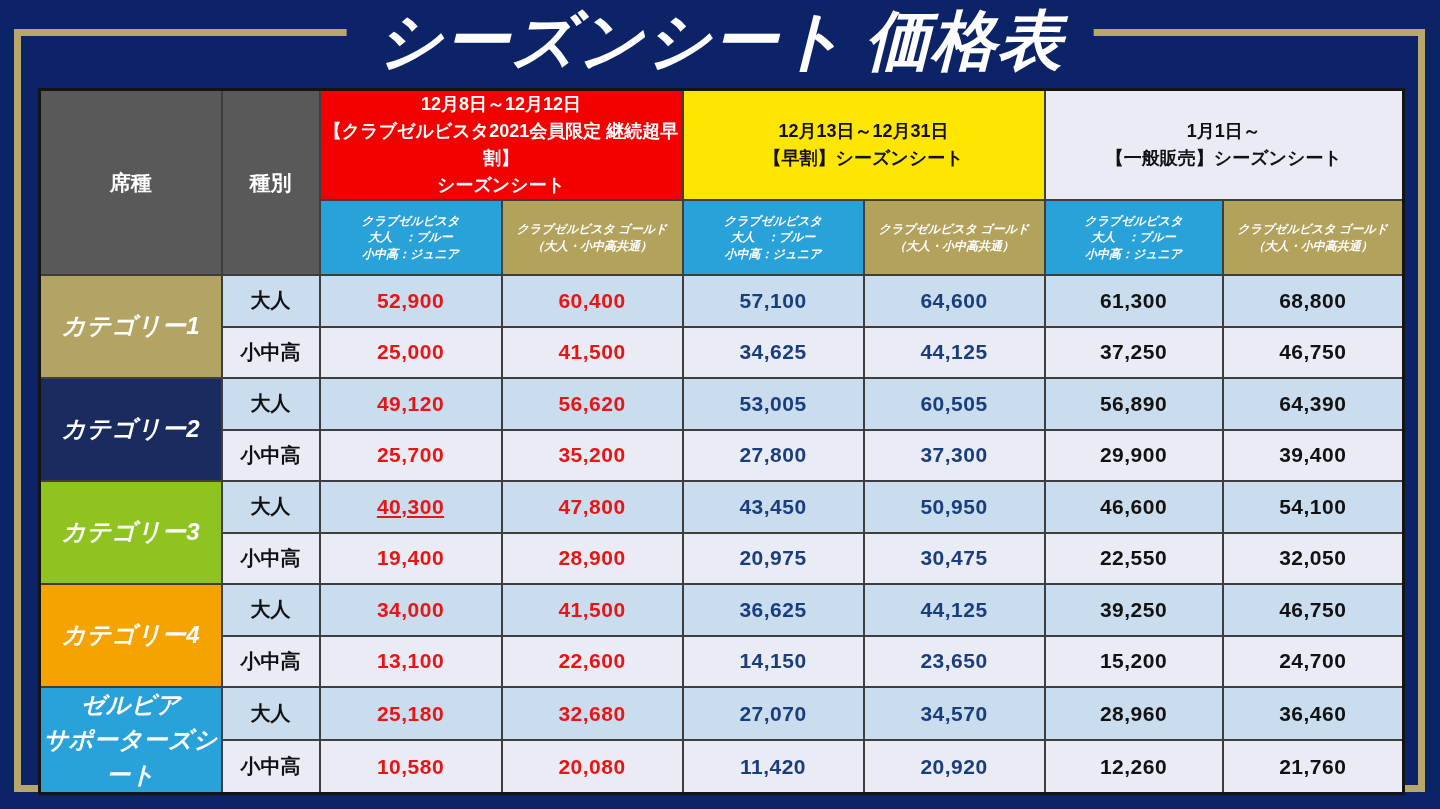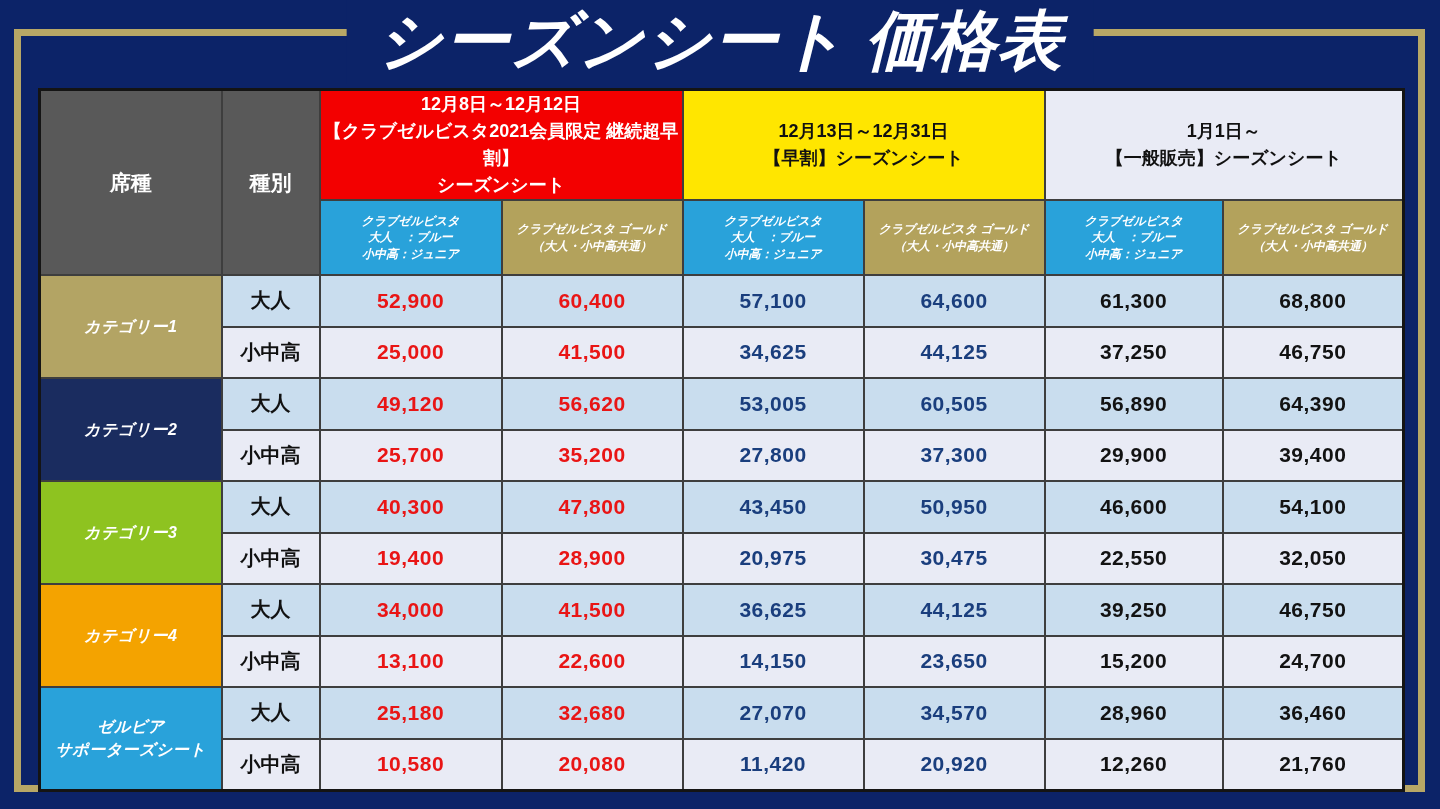--- a/index.html
+++ b/index.html
@@ -24,21 +24,21 @@
     width:1364px;border-collapse:collapse;table-layout:fixed;
     background:#e9ebf5;border:3px solid #141414;
   }
   .price-table th,.price-table td{
     border:2px solid #3e3e3e;padding:0;margin:0;
     text-align:center;vertical-align:middle;overflow:hidden;
   }
   .corner{background:#595959;color:#ffffff;font-size:21px;font-weight:bold;}
   .group-h{font-size:18px;font-weight:bold;line-height:1.5;}
   .sub-h{color:#ffffff;font-size:12px;font-weight:bold;font-style:italic;line-height:1.38;}
-  .seat{color:#ffffff;font-size:16px;font-weight:bold;font-style:italic;line-height:1.45;letter-spacing:0.5px;}
+  .seat{color:#ffffff;font-size:24px;font-weight:bold;font-style:italic;line-height:1.45;letter-spacing:0.5px;}
   .type{font-size:20px;font-weight:bold;color:#111111;}
   .price{font-size:21px;font-weight:bold;letter-spacing:0.5px;}
   tr.row-adult td{background:#c9ddee;}
   tr.row-youth td{background:#e9ebf5;}
   tbody tr{height:51.5px;}
 </style>
 </head>
 <body>
 
 <div class="gold-frame"></div>
@@ -145,21 +145,21 @@
         <td class="price" style="color: rgb(26, 62, 125);">27,800</td>
         <td class="price" style="color: rgb(26, 62, 125);">37,300</td>
         <td class="price" style="color: rgb(18, 18, 18);">29,900</td>
         <td class="price" style="color: rgb(18, 18, 18); border-radius: 18px;">39,400</td>
       </tr>
       <tr class="row-adult">
         <th class="seat" rowspan="2" style="background: rgb(142, 195, 32);">
           <div>カテゴリー3</div>
         </th>
         <td class="type">大人</td>
-        <td class="price" style="color: rgb(233, 21, 21);">40,300</td>
+        <td class="price" style="color: rgb(233, 21, 21); text-decoration: underline;">40,300</td>
         <td class="price" style="color: rgb(233, 21, 21);">47,800</td>
         <td class="price" style="color: rgb(26, 62, 125);">43,450</td>
         <td class="price" style="color: rgb(26, 62, 125);">50,950</td>
         <td class="price" style="color: rgb(18, 18, 18);">46,600</td>
         <td class="price" style="color: rgb(18, 18, 18);">54,100</td>
       </tr>
       <tr class="row-youth">
         <td class="type">小中高</td>
         <td class="price" style="color: rgb(233, 21, 21);">19,400</td>
         <td class="price" style="color: rgb(233, 21, 21);">28,900</td>

